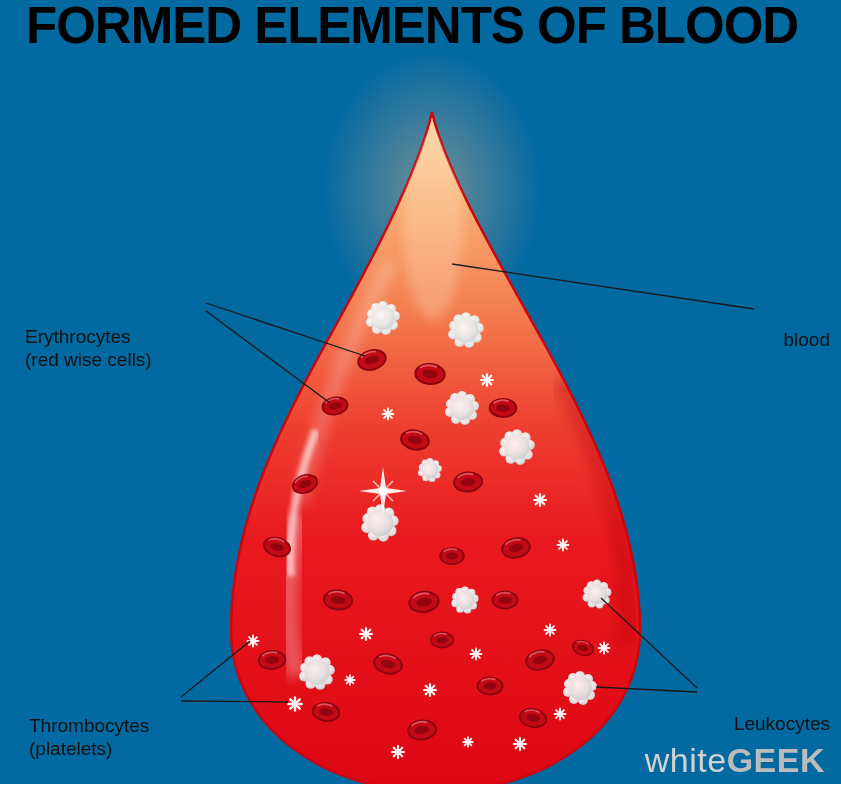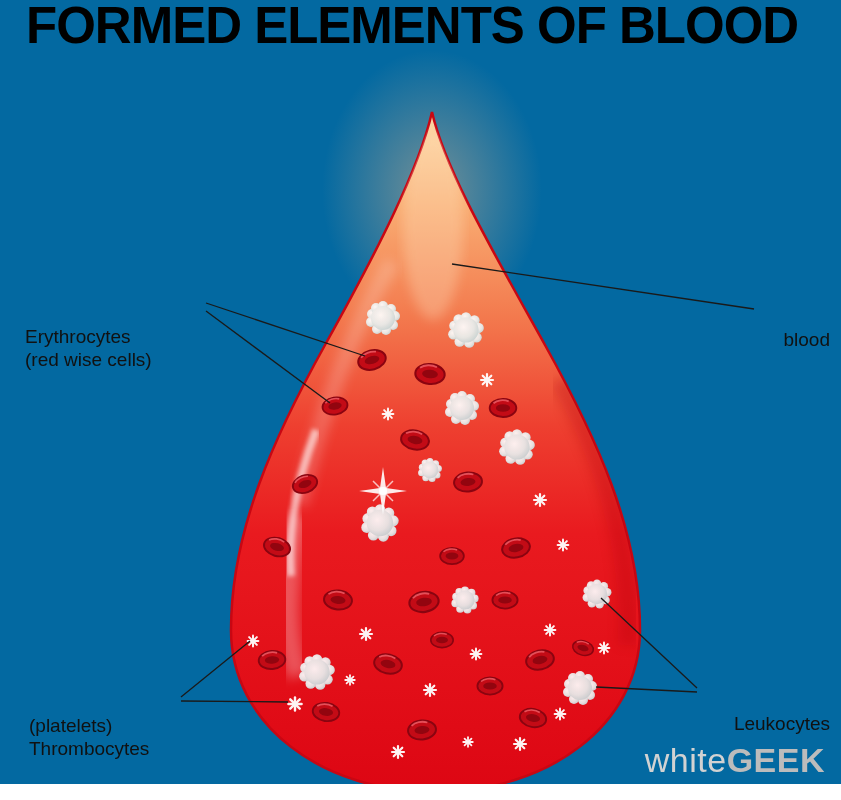--- a/index.html
+++ b/index.html
@@ -219,22 +219,22 @@
   <div class="callout left lbl-ery">
     <div>Erythrocytes</div>
     <div>(red wise cells)</div>
   </div>
 
   <div class="callout right lbl-plasma">
     <div>blood</div>
   </div>
 
   <div class="callout left lbl-thr">
+    <div>Thrombocytes</div>
     <div>(platelets)</div>
-    <div>Thrombocytes</div>
   </div>
 
   <div class="callout right lbl-leu">
     <div>Leukocytes</div>
   </div>
 
   <div class="watermark">
     <span class="wm1">white</span><span class="wm2">GEEK</span>
   </div>
 

